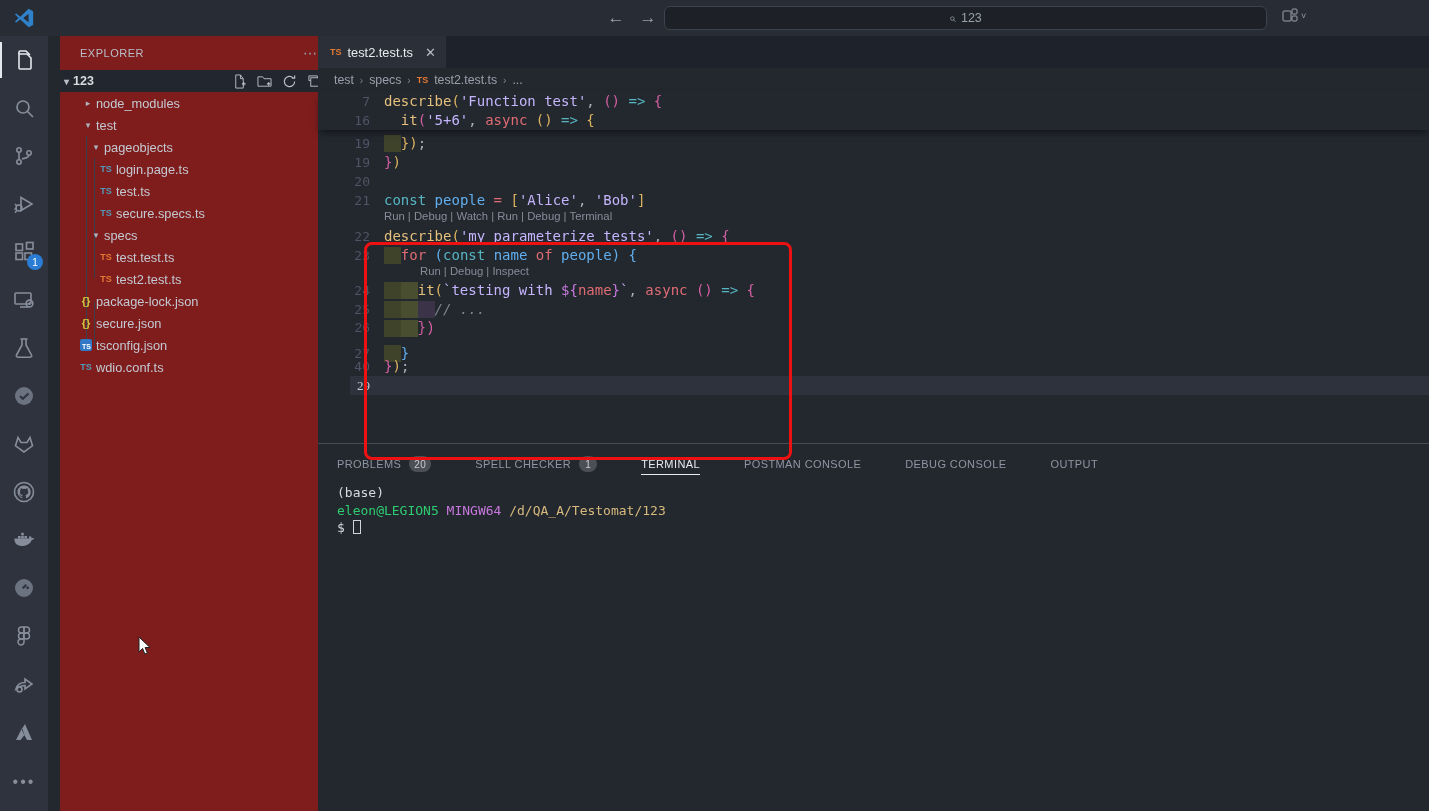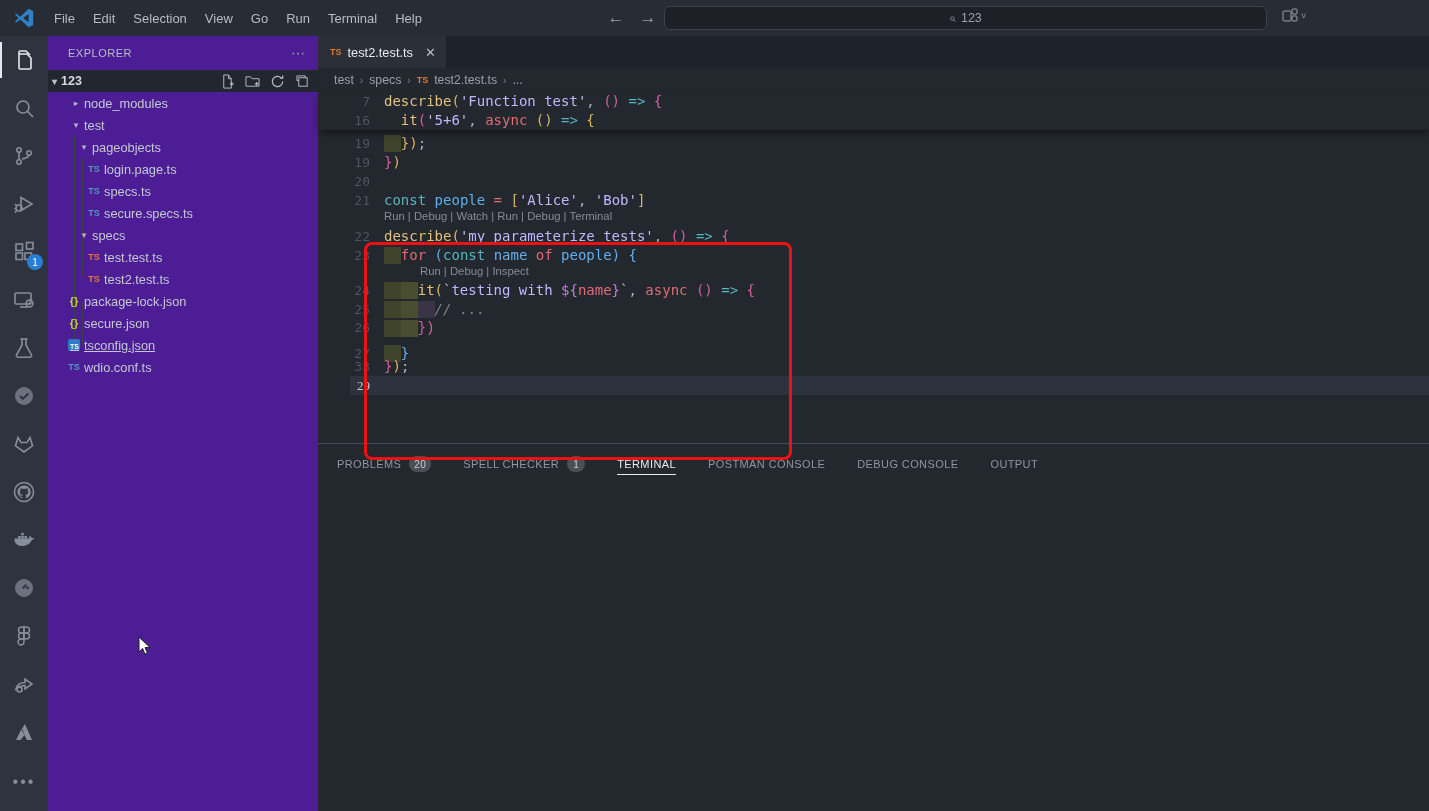--- a/index.html
+++ b/index.html
@@ -29,21 +29,21 @@
     background:#2e333d; display:flex; flex-direction:column; align-items:center; }
   .ab-item { position:relative; width:48px; height:48px; display:flex; align-items:center; justify-content:center;
     color:#878e9b; }
   .ab-item.active { color:#e4e8ee; }
   .ab-item.active::before { content:""; position:absolute; left:0; top:6px; bottom:6px; width:2px; background:#e4e8ee; }
   .ab-item svg { width:24px; height:24px; }
   .ab-badge { position:absolute; right:5px; bottom:6px; min-width:16px; height:16px; border-radius:8px;
     background:#2a7cd4; color:#fff; font-size:10px; display:flex; align-items:center; justify-content:center; padding:0 4px; }
   .ab-more { color:#878e9b; font-size:16px; letter-spacing:2px; margin-top:4px; }
   
-  #sidebar { position:absolute; left:48px; top:36px; width:270px; height:775px; background:#4c1d95; }
+  #sidebar { position:absolute; left:60px; top:36px; width:270px; height:775px; background:#7f1d1d; }
   #explorer-head { position:absolute; left:0; top:0; width:100%; height:34px; display:flex; align-items:center;
     padding:0 12px 0 20px; color:#b8bec8; font-size:11px; letter-spacing:.5px; }
   #explorer-head .dots { margin-left:auto; font-size:14px; letter-spacing:1px; color:#9aa0ab; }
   #section-head { position:absolute; left:0; top:34px; width:100%; height:22px; display:flex; align-items:center;
     padding:0 8px 0 4px; color:#d7dae0; font-weight:bold; font-size:12.5px; background:#22262e; }
   #section-head .chev { font-size:10px; margin-right:4px; color:#b8bec8; }
   .section-actions { margin-left:auto; display:flex; gap:10px; color:#b8bec8; }
   .section-actions svg { width:15px; height:15px; }
   .tree { position:absolute; left:0; top:56px; width:100%; }
   .tree-item { position:absolute; left:0; width:100%; height:22px; display:flex; align-items:center;
@@ -87,51 +87,41 @@
     box-shadow:0 4px 7px -2px rgba(0,0,0,.55); z-index:3; }
   .tk-fn{color:#e5c07b} .tk-str{color:#c4b5fd} .tk-punct{color:#abb2bf}
   .tk-red{color:#e06c75} .tk-teal{color:#56b6c2} .tk-blue{color:#61afef}
   .tk-pink{color:#d55fa3} .tk-gold{color:#ddb45f} .tk-cyan{color:#56b6c2}
   .tk-purple{color:#c678dd} .tk-comment{color:#7d8490;font-style:italic}
   #redbox { position:absolute; left:46px; top:150px; width:428px; height:218px;
     border:3.5px solid #ee1111; border-radius:8px; z-index:5; }
   
   #panel { position:absolute; left:318px; top:443px; width:1111px; height:368px; background:#23272e;
     border-top:1px solid #454b57; }
-  #panel-tabs { position:absolute; left:19px; top:9px; display:flex; align-items:center; gap:32px; height:22px; }
+  #panel-tabs { position:absolute; left:19px; top:9px; display:flex; align-items:center; gap:44px; height:22px; }
   .ptab { display:flex; align-items:center; gap:8px; color:#8f96a3; font-size:11px; letter-spacing:.4px;
     height:22px; cursor:pointer; }
   .ptab.active { color:#e8eaee; border-bottom:1px solid #e8eaee; }
   .pbadge { background:#4d4f57; color:#c9cdd4; border-radius:9px; min-width:18px; height:16px; font-size:10px;
     display:flex; align-items:center; justify-content:center; padding:0 5px; }
   #terminal { position:absolute; left:19px; top:40px; font-family:"DejaVu Sans Mono","Liberation Mono",monospace;
     font-size:13px; line-height:17.5px; white-space:pre; }
   .t-fg{color:#d7dae0} .t-green{color:#2ecc71} .t-magenta{color:#c678dd} .t-yellow{color:#d7ba7d}
   .t-cursor { display:inline-block; width:8px; height:14px; border:1px solid #d0d4db; vertical-align:-2px; }
   
   #mouse { position:absolute; left:138px; top:636px; z-index:9; }
 </style>
 </head>
 <body>
 <div id="app">
 
   <div id="titlebar">
     <svg class="vscode-logo" viewBox="0 0 24 24">
       <path fill="#2f81c9" d="M17 2 8 10.5 3.5 7 2 8l4 4-4 4 1.5 1 4.5-3.5L17 22l5-2.5v-15L17 2zm0 5.5v9L11 12l6-4.5z"></path>
     </svg>
-    <div id="menubar" style="display: flex;">
-        <div class="menu-item">File</div>
-        <div class="menu-item">Edit</div>
-        <div class="menu-item">Selection</div>
-        <div class="menu-item">View</div>
-        <div class="menu-item">Go</div>
-        <div class="menu-item">Run</div>
-        <div class="menu-item">Terminal</div>
-        <div class="menu-item">Help</div>
-      </div>
     <div class="nav-arrows">
       <div class="nav-arrow">←</div>
       <div class="nav-arrow">→</div>
     </div>
     <div id="cmd-center">
       <span class="lens">⌕</span>
       <span>123</span>
     </div>
     <div id="layout-ctl">
       <svg width="16" height="16" viewBox="0 0 16 16">
@@ -294,21 +284,21 @@
         <div class="tree-item" style="top: 44px; padding-left: 28px;">
           <span class="tchev">▾</span>
           <span>pageobjects</span>
         </div>
         <div class="tree-item" style="top: 66px; padding-left: 36px;">
           <span class="ficon ts-blue">TS</span>
           <span>login.page.ts</span>
         </div>
         <div class="tree-item" style="top: 88px; padding-left: 36px;">
           <span class="ficon ts-blue">TS</span>
-          <span>specs.ts</span>
+          <span>test.ts</span>
         </div>
         <div class="tree-item" style="top: 110px; padding-left: 36px;">
           <span class="ficon ts-blue">TS</span>
           <span>secure.specs.ts</span>
         </div>
         <div class="tree-item" style="top: 132px; padding-left: 28px;">
           <span class="tchev">▾</span>
           <span>specs</span>
         </div>
         <div class="tree-item" style="top: 154px; padding-left: 36px;">
@@ -320,21 +310,21 @@
           <span>test2.test.ts</span>
         </div>
         <div class="tree-item" style="top: 198px; padding-left: 16px;">
           <span class="ficon json">{}</span>
           <span>package-lock.json</span>
         </div>
         <div class="tree-item" style="top: 220px; padding-left: 16px;">
           <span class="ficon json">{}</span>
           <span>secure.json</span>
         </div>
-        <div class="tree-item" style="top: 242px; padding-left: 16px; text-decoration: underline;">
+        <div class="tree-item" style="top: 242px; padding-left: 16px;">
           <span class="ficon ts-square">
             <span>TS</span>
           </span>
           <span>tsconfig.json</span>
         </div>
         <div class="tree-item" style="top: 264px; padding-left: 16px;">
           <span class="ficon ts-blue">TS</span>
           <span>wdio.conf.ts</span>
         </div>
       </div>
@@ -365,21 +355,21 @@
           <div class="code-row" style="top: 80px;"><div class="gutter">20</div><div class="txt"></div></div>
           <div class="code-row" style="top: 99px;"><div class="gutter">21</div><div class="txt"><span class="tk-teal">const</span><span class="tk-punct"> </span><span class="tk-blue">people</span><span class="tk-punct"> </span><span class="tk-red">=</span><span class="tk-punct"> </span><span class="tk-gold">[</span><span class="tk-str">'Alice'</span><span class="tk-punct">, </span><span class="tk-str">'Bob'</span><span class="tk-gold">]</span></div></div>
           <div class="codelens-row" style="top: 118px; left: 66px; height: 17px;"><span>Run | Debug | Watch | Run | Debug | Terminal</span></div>
           <div class="code-row" style="top: 135px;"><div class="gutter">22</div><div class="txt"><span class="tk-fn">describe</span><span class="tk-gold">(</span><span class="tk-str">'my parameterize tests'</span><span class="tk-punct">, </span><span class="tk-pink">()</span><span class="tk-punct"> </span><span class="tk-cyan">=&gt;</span><span class="tk-punct"> </span><span class="tk-pink">{</span></div></div>
           <div class="code-row" style="top: 154px;"><div class="gutter">23</div><span class="iblock olive1" style="left: 66px;"></span><div class="txt"><span class="tk-punct">  </span><span class="tk-red">for</span><span class="tk-punct"> </span><span class="tk-blue">(</span><span class="tk-teal">const</span><span class="tk-punct"> </span><span class="tk-blue">name</span><span class="tk-punct"> </span><span class="tk-red">of</span><span class="tk-punct"> </span><span class="tk-blue">people</span><span class="tk-blue">)</span><span class="tk-punct"> </span><span class="tk-blue">{</span></div></div>
           <div class="codelens-row" style="top: 173px; left: 102px; height: 17px;"><span>Run | Debug | Inspect</span></div>
           <div class="code-row" style="top: 189px;"><div class="gutter">24</div><span class="iblock olive1" style="left: 66px;"></span><span class="iblock olive2" style="left: 82.86px;"></span><div class="txt"><span class="tk-punct">    </span><span class="tk-fn">it</span><span class="tk-gold">(</span><span class="tk-str">`testing with </span><span class="tk-purple">${</span><span class="tk-red">name</span><span class="tk-purple">}</span><span class="tk-str">`</span><span class="tk-punct">, </span><span class="tk-red">async</span><span class="tk-punct"> </span><span class="tk-pink">()</span><span class="tk-punct"> </span><span class="tk-cyan">=&gt;</span><span class="tk-punct"> </span><span class="tk-pink">{</span></div></div>
           <div class="code-row" style="top: 208px;"><div class="gutter">25</div><span class="iblock olive1" style="left: 66px;"></span><span class="iblock olive2" style="left: 82.86px;"></span><span class="iblock purp" style="left: 99.72px;"></span><div class="txt"><span class="tk-punct">      </span><span class="tk-comment">// ...</span></div></div>
           <div class="code-row" style="top: 227px; font-family: Liberation Mono, monospace;"><div class="gutter">26</div><span class="iblock olive1" style="left: 66px;"></span><span class="iblock olive2" style="left: 82.86px;"></span><div class="txt"><span class="tk-punct">    </span><span class="tk-pink">})</span></div></div>
           <div class="code-row" style="top: 252px;"><div class="gutter">27</div><span class="iblock olive1" style="left: 66px;"></span><div class="txt"><span class="tk-punct">  </span><span class="tk-blue">}</span></div></div>
-          <div class="code-row" style="top: 265px;"><div class="gutter">33</div><div class="txt"><span class="tk-pink">}</span><span class="tk-gold">)</span><span class="tk-punct">;</span></div></div>
+          <div class="code-row" style="top: 265px;"><div class="gutter">40</div><div class="txt"><span class="tk-pink">}</span><span class="tk-gold">)</span><span class="tk-punct">;</span></div></div>
           <div class="code-row" style="top: 284px; font-family: Liberation Serif, serif;"><div class="curline-bg"></div><div class="gutter cur">29</div><div class="txt"></div></div>
         </div>
       <div id="sticky">
           <div class="code-row" style="top: 0px;"><div class="gutter">7</div><div class="txt"><span class="tk-fn">describe</span><span class="tk-gold">(</span><span class="tk-str">'Function test'</span><span class="tk-punct">, </span><span class="tk-pink">()</span><span class="tk-punct"> </span><span class="tk-cyan">=&gt;</span><span class="tk-punct"> </span><span class="tk-pink">{</span></div></div>
           <div class="code-row" style="top: 19px;"><div class="gutter">16</div><div class="txt"><span class="tk-punct">  </span><span class="tk-fn">it</span><span class="tk-pink">(</span><span class="tk-str">'5+6'</span><span class="tk-punct">, </span><span class="tk-red">async</span><span class="tk-punct"> </span><span class="tk-gold">()</span><span class="tk-punct"> </span><span class="tk-cyan">=&gt;</span><span class="tk-punct"> </span><span class="tk-gold">{</span></div></div>
         </div>
       <div id="redbox"></div>
     </div>
   </div>
 
@@ -399,19 +389,20 @@
         <div class="ptab">
           <span>POSTMAN CONSOLE</span>
         </div>
         <div class="ptab">
           <span>DEBUG CONSOLE</span>
         </div>
         <div class="ptab">
           <span>OUTPUT</span>
         </div>
       </div>
+    <div id="terminal"><div><span class="t-fg">(base)</span></div><div><span class="t-green">eleon@LEGION5</span><span class="t-fg"> </span><span class="t-magenta">MINGW64</span><span class="t-fg"> </span><span class="t-yellow">/d/QA_A/Testomat/123</span></div><div><span class="t-fg">$ </span><span class="t-cursor"></span></div></div>
   </div>
 
   <svg id="mouse" width="14" height="21" viewBox="0 0 14 21">
     <path d="M1 1v15l3.6-3.6 2.2 5.6 2.6-1-2.3-5.5H12L1 1z" fill="#fff" stroke="#222" stroke-width="1"></path>
   </svg>
 
 </div>
 
 </body></html>

